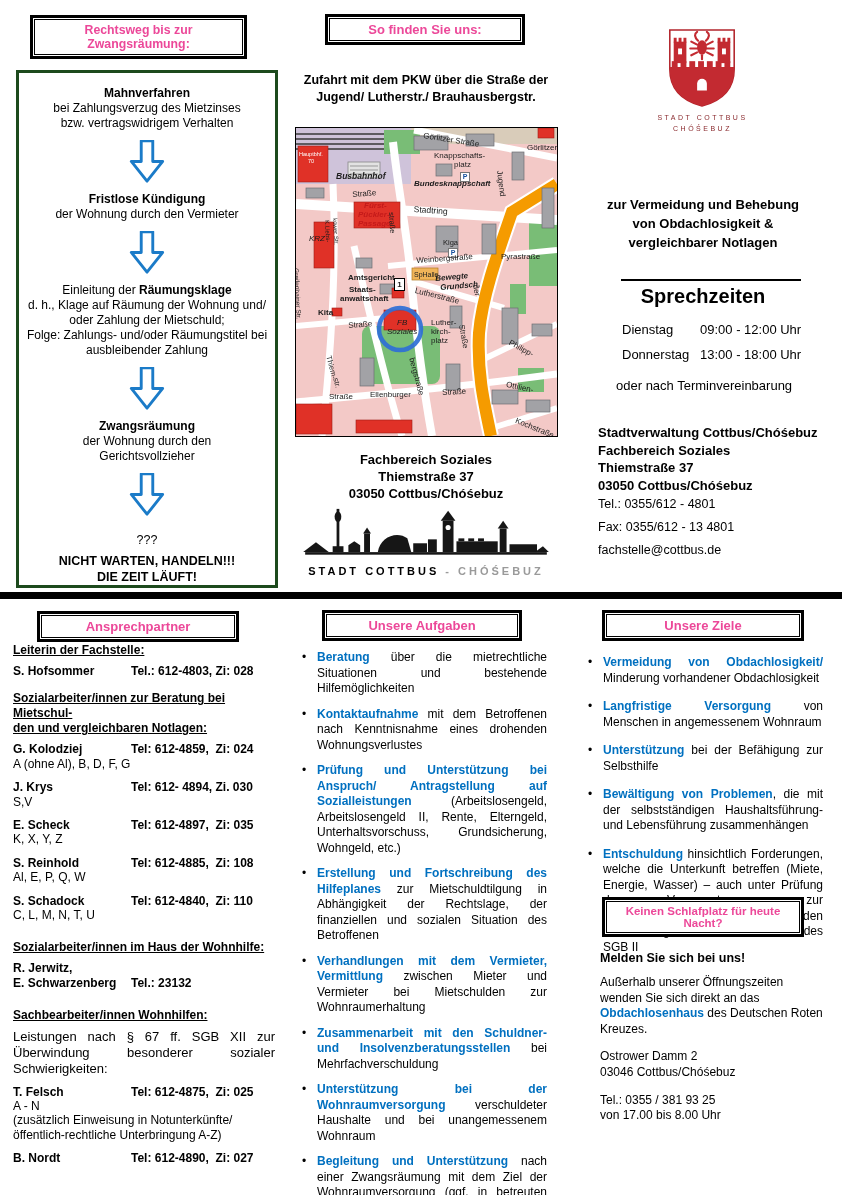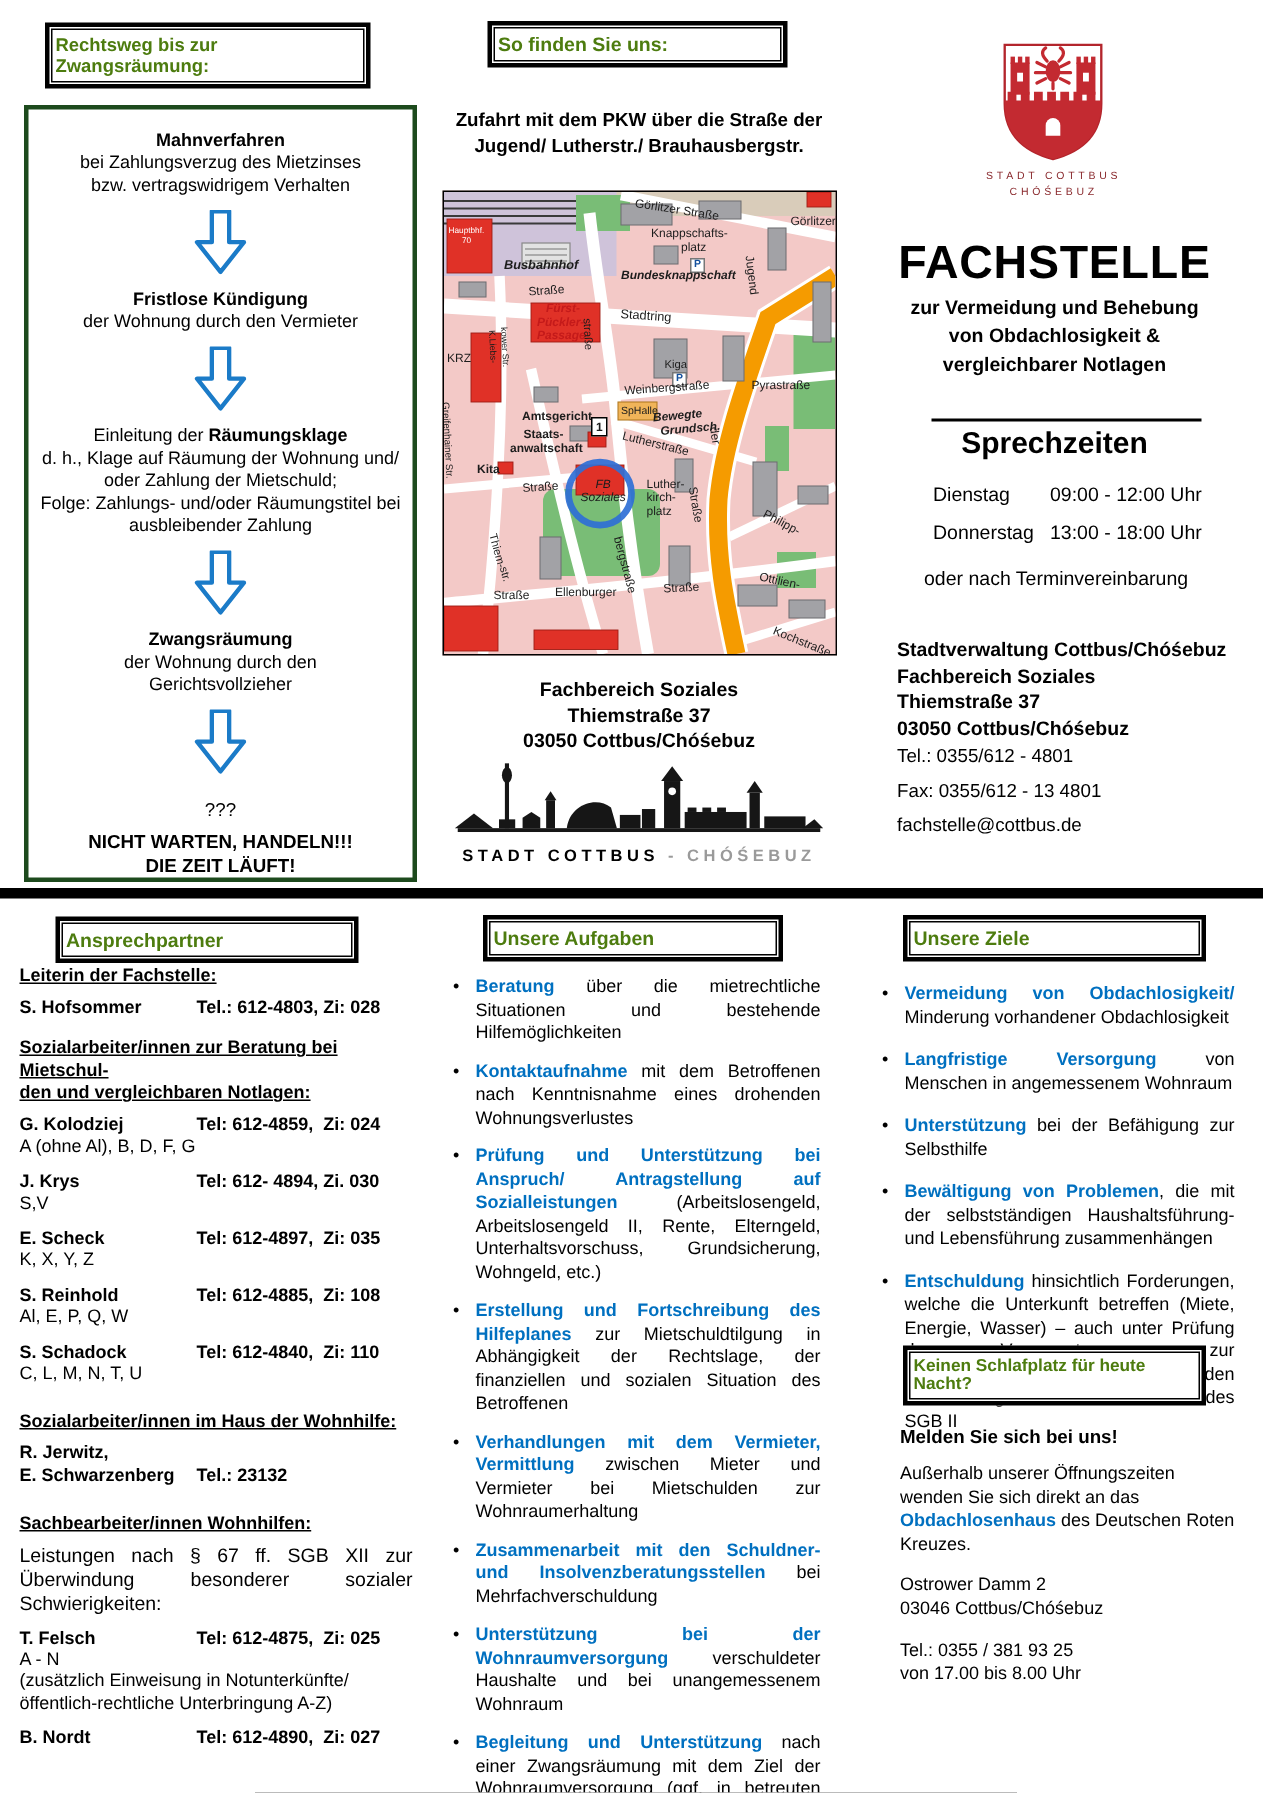--- a/index.html
+++ b/index.html
@@ -4,22 +4,22 @@
 <style>
   html,body{margin:0;padding:0;background:#888;}
   .page{position:relative;width:842px;height:1195px;background:#fff;overflow:hidden;
         font-family:"Liberation Sans",sans-serif;color:#000;margin:0 auto;}
   .abs{position:absolute;}
   .center{text-align:center;}
   .pre{white-space:pre-line;}
 
   
   .hdrbox{position:absolute;border:3px solid #000;background:#fff;padding:1px;}
-  .hdrbox-in{border:1px solid #000;padding:3px 2px;text-align:left;
-             color:#4d7c0f;font-weight:bold;font-size:13px;}
+  .hdrbox-in{border:1px solid #000;padding:3px 2px;text-align:center;
+             color:#ec4899;font-weight:bold;font-size:13px;}
 
   
   .greenbox{position:absolute;left:16px;top:70px;width:256px;height:499px;
             border:3px solid #1d4a1d;background:#fff;
             display:flex;flex-direction:column;align-items:center;padding-top:13px;}
   .flow-step{font-size:12px;line-height:1.25;text-align:center;width:250px;}
   .flow-step .ttl{font-weight:bold;}
   .flow-arrow{margin:9px 0;}
   .flow-q{font-size:12.5px;margin:8px 0 6px;}
   .flow-warn{font-weight:bold;font-size:12.5px;text-align:center;white-space:pre-line;line-height:1.3;}
@@ -226,21 +226,21 @@
         <span class="mlabel" style="left: 207px; top: 42px; transform: rotate(83deg); font-size: 8px;">Jugend</span>
 
         <span class="mlabel" style="left: 118px; top: 77px; transform: rotate(4deg); font-size: 8.5px;">Stadtring</span>
 
         <span class="mlabel" style="left: 68px; top: 74px; font-size: 8px; font-weight: bold; font-style: italic; color: rgb(196, 26, 26);">Fürst-</span>
 
         <span class="mlabel" style="left: 62px; top: 83px; font-size: 8px; font-weight: bold; font-style: italic; color: rgb(196, 26, 26);">Pückler-</span>
 
         <span class="mlabel" style="left: 62px; top: 92px; font-size: 8px; font-weight: bold; font-style: italic; color: rgb(196, 26, 26);">Passage</span>
 
-        <span class="mlabel" style="left: 2px; top: 107px; font-size: 8px; ">KRZ</span>
+        <span class="mlabel" style="left: 13px; top: 107px; font-size: 8px; font-style: italic;">KRZ</span>
 
         <span class="mlabel" style="left: 99px; top: 84px; transform: rotate(87deg); font-size: 7.5px;">straße</span>
 
         <span class="mlabel" style="left: 34px; top: 92px; transform: rotate(87deg); font-size: 6px;">K.Liebs-</span>
 
         <span class="mlabel" style="left: 42px; top: 90px; transform: rotate(87deg); font-size: 6px;">kower Str.</span>
 
         <span class="mlabel" style="left: 147px; top: 111px; font-size: 7.5px;">Kiga</span>
 
         <span class="mlabel picon" style="left: 152px; top: 120px; font-size: 7px;">P</span>
@@ -371,21 +371,20 @@
       <rect x="11.5" y="21" width="4" height="6"></rect>
       <rect x="56.5" y="21" width="4" height="6"></rect>
       <path d="M31,64 v-7 a5,5 0 0 1 10,0 v7 Z"></path>
     </g>
   </svg>
   <div class="abs crest-caption" style="left:630px;top:112px;width:145px;">
     <div>STADT COTTBUS</div>
     <div>CHÓŚEBUZ</div>
   </div>
 
-  <div class="abs fach-title" style="left:583px;top:157px;width:240px;">FACHSTELLE</div>
   <div class="abs fach-sub pre" style="left:583px;top:196px;width:240px;">zur Vermeidung und Behebung
 von Obdachlosigkeit &amp;
 vergleichbarer Notlagen</div>
 
   <div class="abs" style="left:621px;top:279px;width:180px;border-top:2px solid #000;"></div>
   <div class="abs spz-title" style="left:583px;top:285px;width:240px;">Sprechzeiten</div>
 
   <div class="abs" style="left:622px;top:322px;width:210px;">
 
       <div class="spz-row"><span class="day">Dienstag</span><span>09:00 - 12:00 Uhr</span></div>

